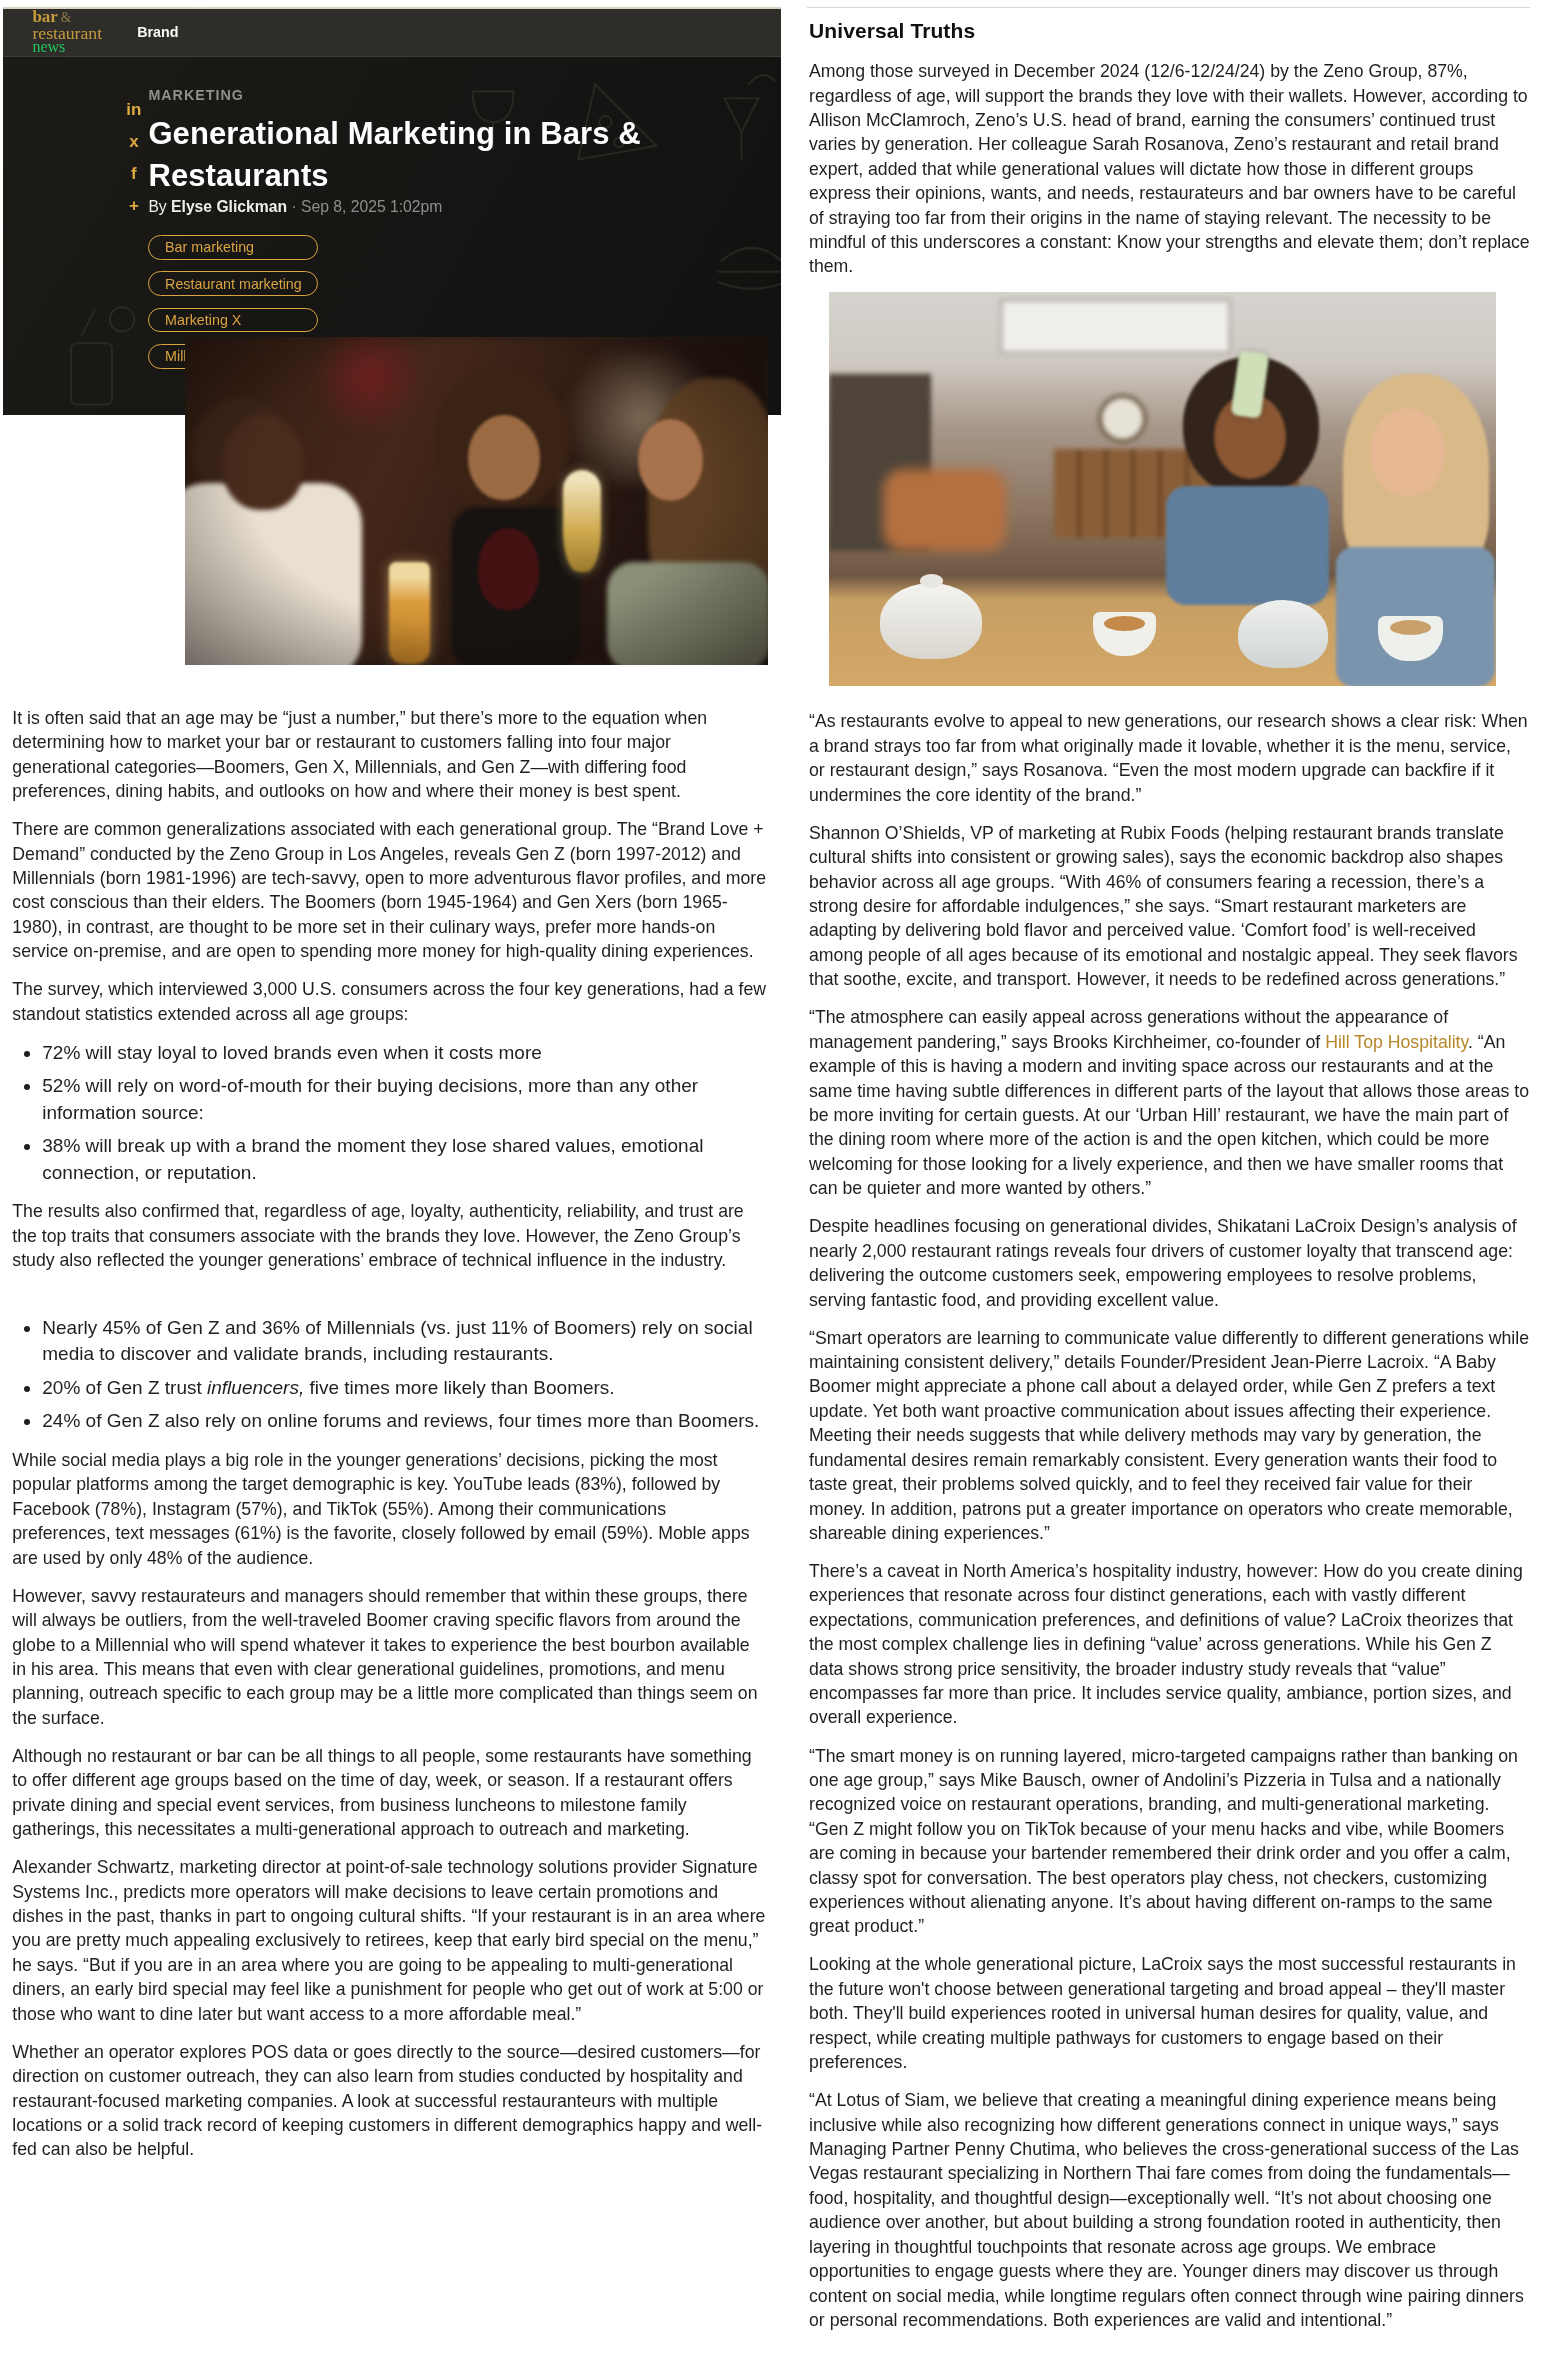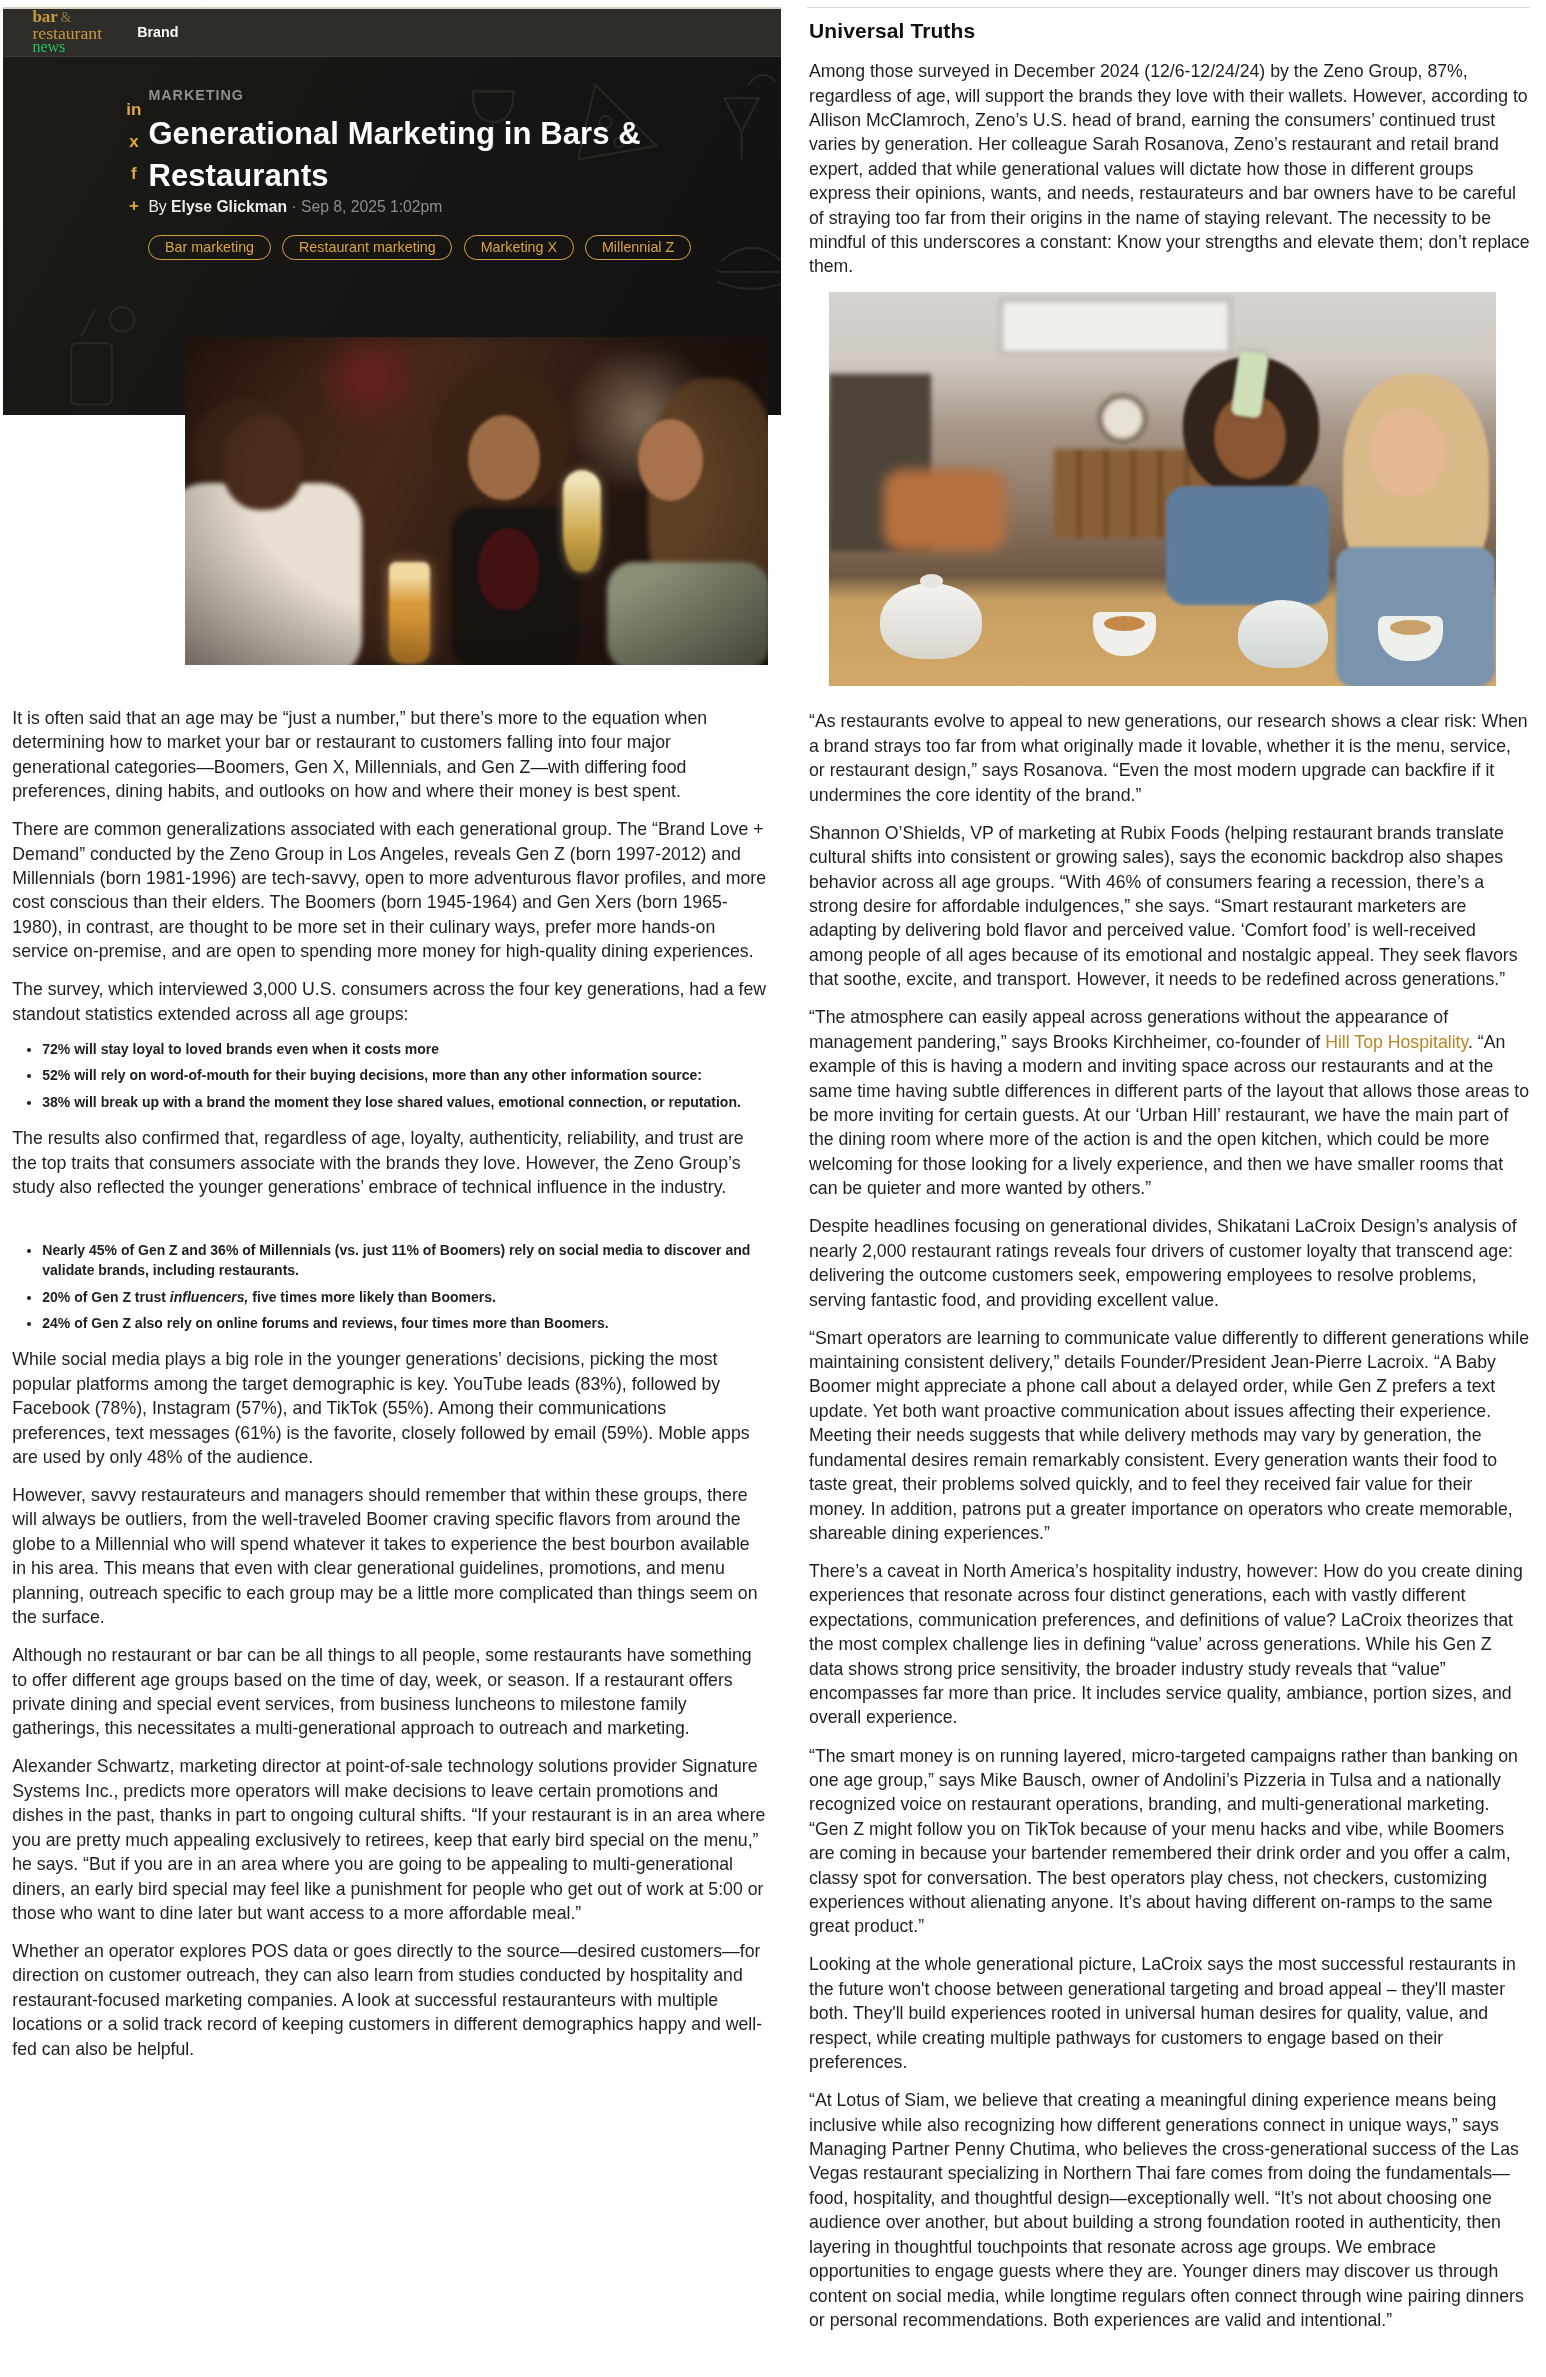--- a/index.html
+++ b/index.html
@@ -20,28 +20,28 @@
   .nav-items li{font-size:14.3px;font-weight:bold;color:#fbfbfa;cursor:pointer;white-space:nowrap;}
   .hero{position:relative;height:358px;background:linear-gradient(120deg,#1c1b18 0%,#161513 55%,#121110 100%);overflow:visible;}
   .doodles{position:absolute;inset:0;opacity:.6;}
   .share-col{position:absolute;left:117px;top:44px;display:flex;flex-direction:column;gap:14.3px;width:27px;align-items:center;}
   .share-col span{color:#e0a93f;font-size:17px;font-weight:bold;line-height:17.7px;cursor:pointer;}
   .category{position:absolute;left:145px;top:30px;font-size:14.3px;letter-spacing:1px;color:#918f8c;font-weight:bold;}
   .hero-title{position:absolute;left:145px;top:56px;width:565px;margin:0;font-size:31px;line-height:42px;font-weight:bold;color:#ffffff;letter-spacing:0.1px;}
   .byline{position:absolute;left:145px;top:141px;font-size:15.7px;color:#ededeb;}
   .byline .author{font-weight:bold;}
   .byline .muted{color:#8f8e8c;}
-  .tags{position:absolute;left:145px;top:178px;display:flex;gap:11.6px;}
+  .tags{position:absolute;left:145px;top:178px;display:flex;gap:11.6px;flex-direction:column;}
   .tag{border:1.4px solid #d9a441;color:#d9a441;border-radius:680px;padding:3.4px 15.7px;font-size:14.3px;white-space:nowrap;cursor:pointer;}
   .photo{position:absolute;overflow:hidden;background:#2a2019;}
   .photo-left{left:182px;top:330px;width:583px;height:328px;}
   .article{position:absolute;left:8.9px;top:699px;width:754px;}
   .article p{margin:0 0 13.6px 0;font-size:17.7px;line-height:1.38;color:#1f1f1f;}
   .article ul{margin:0 0 13.6px 0;padding-left:30px;}
-  .article li{font-size:14px;line-height:1.38;margin-bottom:7.5px;color:#1f1f1f;font-weight:bold;}
+  .article li{font-size:19px;line-height:1.38;margin-bottom:7.5px;color:#1f1f1f;}
   .big-gap{margin-top:42px !important;}
   .it{font-style:italic;}
   
   .col-right{position:absolute;left:807px;top:6.8px;width:723px;border-top:1.4px solid #d6d6d6;}
   .col-right h2{margin:11px 0 16.3px 2px;font-size:21px;color:#101010;letter-spacing:0.1px;}
   .col-right p{margin:0 0 13.6px 2px;font-size:17.7px;line-height:1.38;color:#1f1f1f;}
   .photo-right{position:relative;margin:11px 0 23px 22px;width:667px;height:394px;background:#b9ab9c;}
   a.inline-link{color:#b5872a;text-decoration:none;cursor:pointer;}
   
   .ph{position:absolute;}

